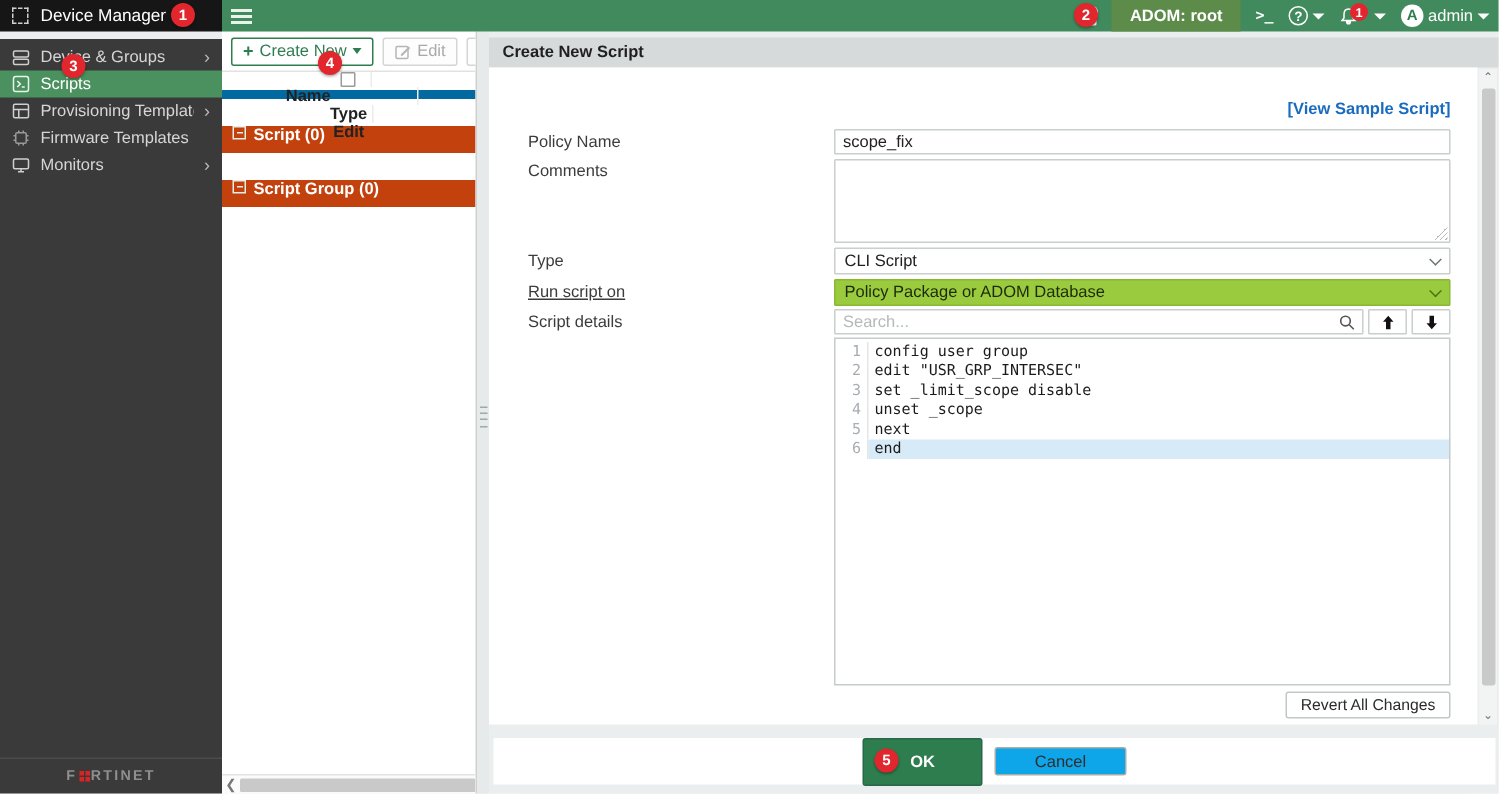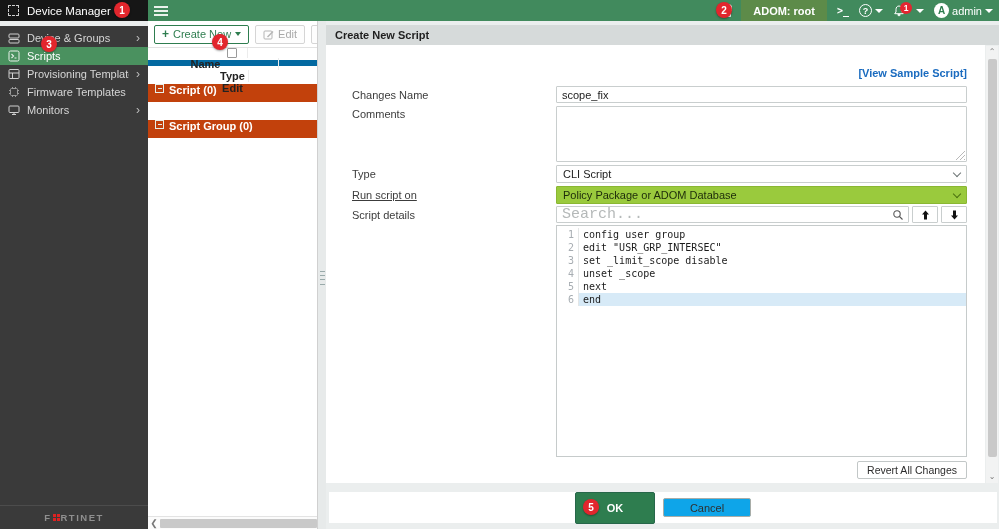--- a/index.html
+++ b/index.html
@@ -105,22 +105,22 @@
   .select { height:18px; border:1px solid #c9cece; background:#fff; display:flex; align-items:center;
     padding:0 6px; color:#222; cursor:pointer; border-radius:1px; }
   .select .sv { flex:1; white-space:nowrap; overflow:hidden; }
   .chev-dn { width:6px; height:6px; border-right:1.4px solid #6d7575; border-bottom:1.4px solid #6d7575;
     transform:rotate(45deg); margin-top:-3px; }
   .select.green { background:#9aca3d; border-color:#8ab733; color:#1d2b0a; }
   .select.green .chev-dn { border-color:#4c7210; }
   .underlined { text-decoration:underline; }
   .search-row { display:flex; align-items:center; gap:3px; }
   .search-box { flex:1; height:17px; border:1px solid #c9cece; display:flex; align-items:center; background:#fff; border-radius:1px; }
-  .search-box input { flex:1; border:none; outline:none; height:100%; padding:0 5px; font-family:Liberation Mono, monospace;
-    font-size:15px; color:#444; background:transparent; }
+  .search-box input { flex:1; border:none; outline:none; height:100%; padding:0 5px; font-family:Liberation Sans, sans-serif;
+    font-size:11px; color:#444; background:transparent; }
   .search-box input::placeholder { color:#b5b9b9; }
   .sq-btn { width:26px; height:17px; border:1px solid #c9cece; background:#fff; display:flex; align-items:center;
     justify-content:center; cursor:pointer; border-radius:1px; }
   .code-editor { position:absolute; left:230px; right:18px; top:180px; height:232px; border:1px solid #c6cbcb;
     background:#fff; font-family:"DejaVu Sans Mono",monospace; font-size:10px; overflow:hidden; padding-top:2px; }
   .crow { display:flex; height:13px; line-height:13px; }
   .crow .ln { width:22px; flex:0 0 22px; text-align:right; padding-right:4px; color:#a7adb2; border-right:1px solid #e4e6e6; }
   .crow .cd { flex:1; padding-left:4px; color:#1b1b1b; white-space:pre; }
   .crow .cd.hl { background:#d7eaf7; }
   .btn-revert { position:absolute; right:18px; top:416px; height:18px; border:1px solid #c2c7c7; background:#fff;
@@ -279,21 +279,21 @@
 <div class="splitter">
   <span class="grip"></span>
 </div>
 
 <div class="form-region">
   <div class="dlg-titlebar">Create New Script</div>
 
   <div class="dlg-card">
     <span class="sample-link">[View Sample Script]</span>
 
-    <span class="frow-label" style="top:44px">Changes Name</span>
+    <span class="frow-label" style="top:44px">Policy Name</span>
     <div class="field" style="top:41px">
       <input class="tinput" type="text" value="scope_fix" style="">
     </div>
 
     <span class="frow-label" style="top:63px">Comments</span>
     <div class="field" style="top:61px">
       <div class="tarea">
         <span class="resize-grip"></span>
       </div>
     </div>

